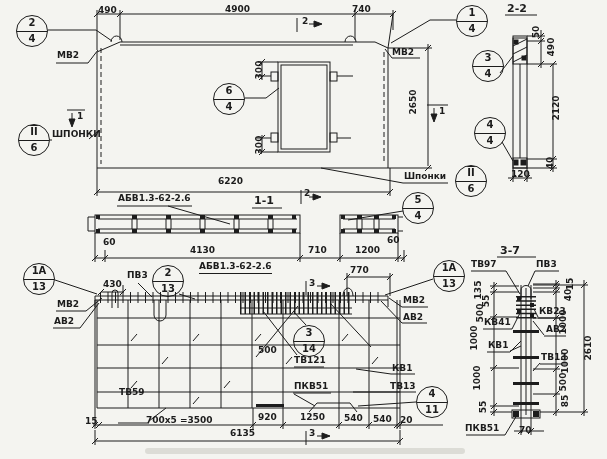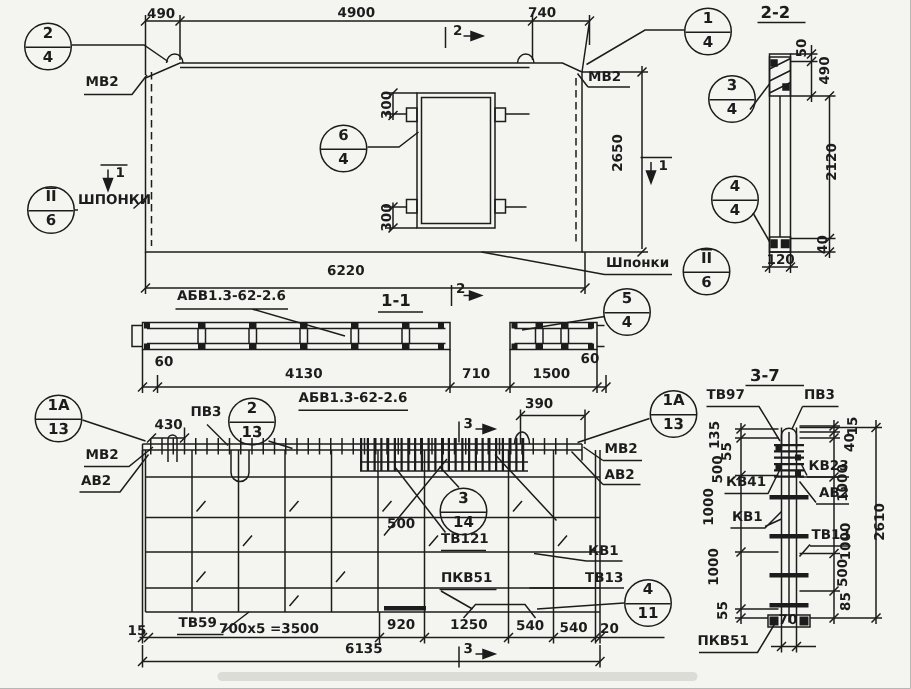--- a/index.html
+++ b/index.html
@@ -249,58 +249,58 @@
 <div class="vt" style="left:551px;top:47px">490</div>
 <div class="vt" style="left:556px;top:108px">2120</div>
 <div class="vt" style="left:550px;top:163px">40</div>
 <div class="t" style="left:511px;top:170px">120</div>
 
 <div class="t" style="left:118px;top:194px">АБВ1.3-62-2.6</div>
 <div class="b" style="left:254px;top:195px">1-1</div>
 <div class="t" style="left:103px;top:238px">60</div>
 <div class="t" style="left:190px;top:246px">4130</div>
 <div class="t" style="left:308px;top:246px">710</div>
-<div class="t" style="left:355px;top:246px">1500</div>
+<div class="t" style="left:355px;top:246px">1200</div>
 <div class="t" style="left:387px;top:236px">60</div>
 
 <div class="t" style="left:103px;top:280px">430</div>
 <div class="t" style="left:127px;top:271px">ПВ3</div>
 <div class="t" style="left:199px;top:262px;border-bottom:1px solid #1c1c1c;padding-bottom:1px">АБВ1.3-62-2.6</div>
-<div class="t" style="left:350px;top:266px">390</div>
+<div class="t" style="left:350px;top:266px">770</div>
 <div class="t" style="left:309px;top:279px">3</div>
 <div class="t" style="left:57px;top:300px">МВ2</div>
 <div class="t" style="left:54px;top:317px">АВ2</div>
 <div class="t" style="left:403px;top:296px">МВ2</div>
 <div class="t" style="left:403px;top:313px">АВ2</div>
 <div class="t" style="left:258px;top:346px">500</div>
 <div class="t" style="left:294px;top:356px">ТВ121</div>
 <div class="t" style="left:392px;top:364px">КВ1</div>
 <div class="t" style="left:294px;top:382px">ПКВ51</div>
 <div class="t" style="left:390px;top:382px">ТВ13</div>
 <div class="t" style="left:85px;top:417px">15</div>
-<div class="t" style="left:119px;top:412px">ТВ59</div>
+<div class="t" style="left:119px;top:388px">ТВ59</div>
 <div class="t" style="left:146px;top:416px">700х5 =3500</div>
 <div class="t" style="left:258px;top:413px">920</div>
 <div class="t" style="left:300px;top:413px">1250</div>
 <div class="t" style="left:344px;top:414px">540</div>
 <div class="t" style="left:373px;top:415px">540</div>
 <div class="t" style="left:400px;top:416px">20</div>
 <div class="t" style="left:230px;top:429px">6135</div>
 <div class="t" style="left:309px;top:429px">3</div>
 
 <div class="b" style="left:500px;top:245px">3-7</div>
 <div class="t" style="left:471px;top:260px">ТВ97</div>
 <div class="t" style="left:536px;top:260px">ПВ3</div>
 <div class="t" style="left:484px;top:318px">КВ41</div>
 <div class="t" style="left:539px;top:307px">КВ23</div>
 <div class="t" style="left:546px;top:325px">АВ2</div>
 <div class="t" style="left:488px;top:341px">КВ1</div>
 <div class="t" style="left:541px;top:353px">ТВ13</div>
 <div class="t" style="left:465px;top:424px">ПКВ51</div>
-<div class="t" style="left:519px;top:410px">70</div>
+<div class="t" style="left:519px;top:426px">70</div>
 <div class="vt" style="left:478px;top:290px">135</div>
 <div class="vt" style="left:486px;top:301px">55</div>
 <div class="vt" style="left:480px;top:313px">500</div>
 <div class="vt" style="left:474px;top:338px">1000</div>
 <div class="vt" style="left:477px;top:378px">1000</div>
 <div class="vt" style="left:483px;top:407px">55</div>
 <div class="vt" style="left:570px;top:284px">15</div>
 <div class="vt" style="left:568px;top:295px">40</div>
 <div class="vt" style="left:563px;top:322px">1000</div>
 <div class="vt" style="left:565px;top:361px">1000</div>

